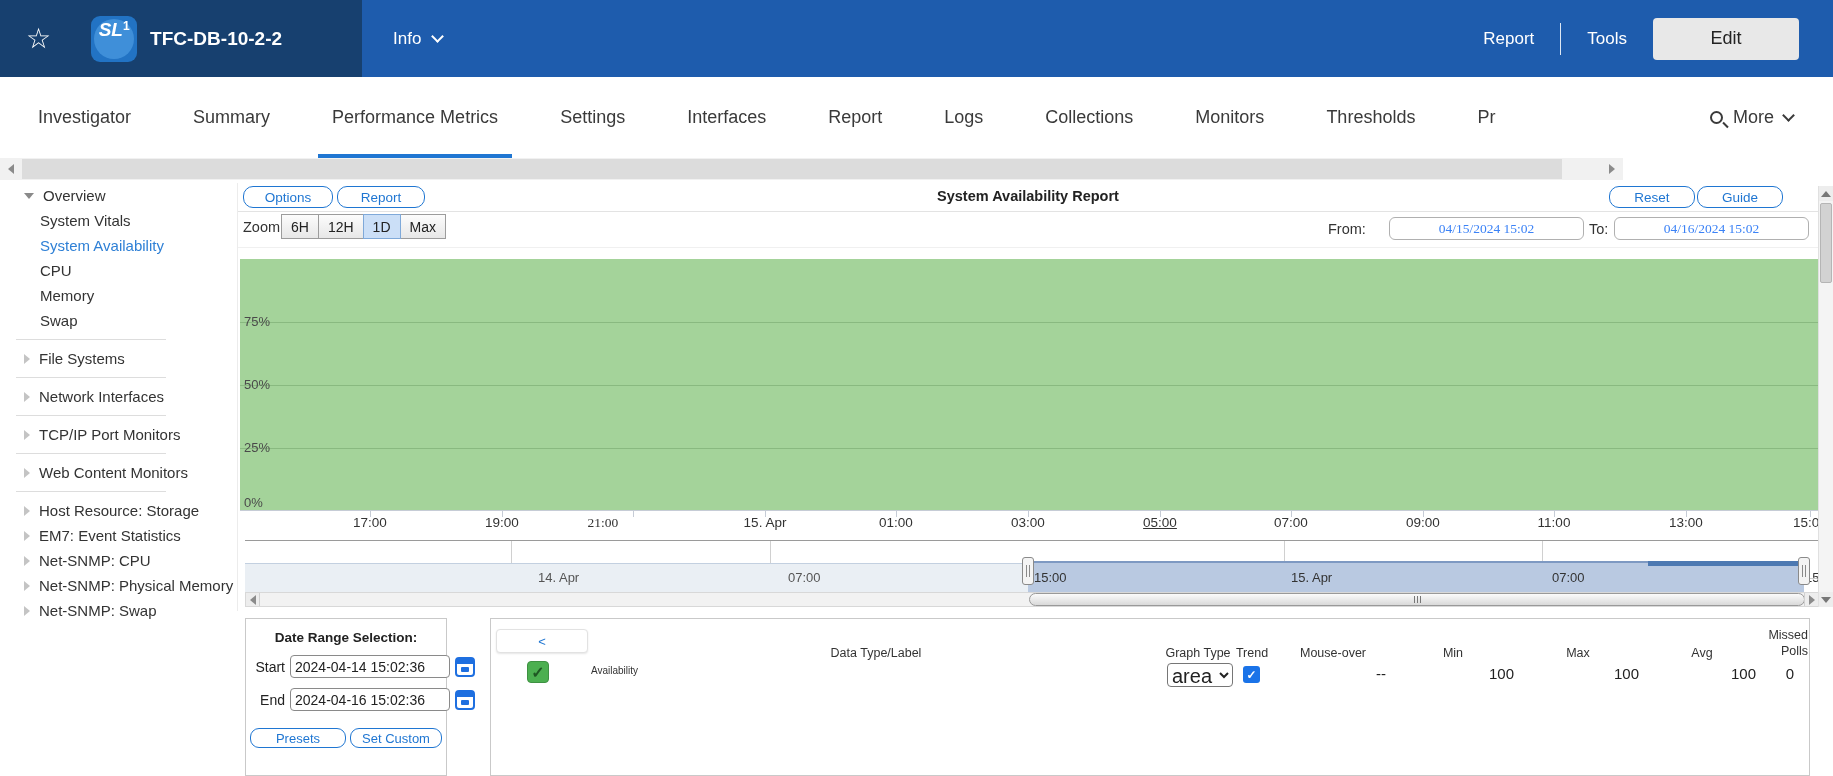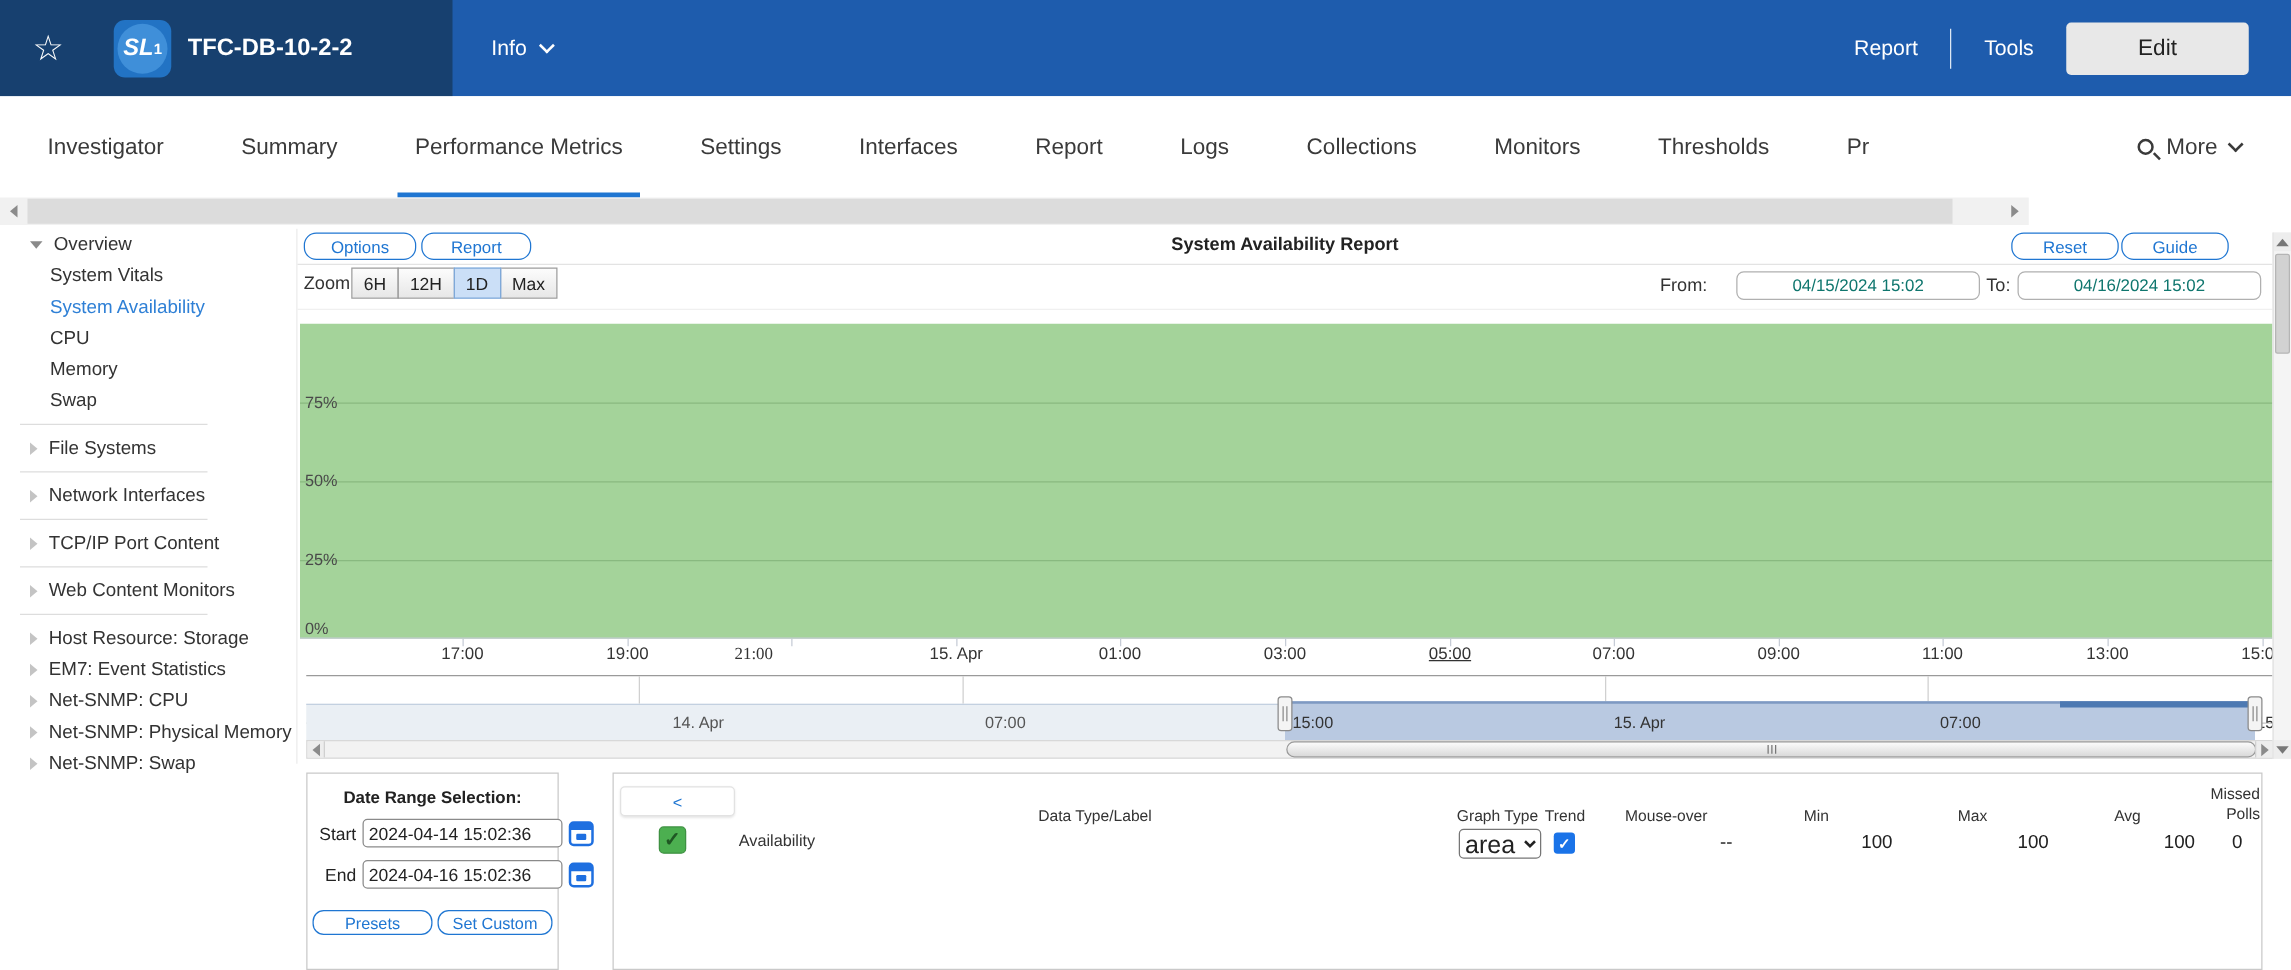--- a/index.html
+++ b/index.html
@@ -4,21 +4,21 @@
 <style>
 * { margin:0; padding:0; box-sizing:border-box; }
 body { font-family:"Liberation Sans", sans-serif; background:#fff; }
 .screen { position:relative; width:1833px; height:776px; background:#fff; overflow:hidden; }
 
 
 .topbar { position:absolute; left:0; top:0; width:1833px; height:77px; background:#1E5CAD; }
 .topbar-left { position:absolute; left:0; top:0; width:362px; height:77px; background:#17406F; display:flex; align-items:center; }
 .star-icon { color:#fff; font-size:28px; margin-left:26px; line-height:1; cursor:pointer; }
 .logo { width:46px; height:46px; margin-left:40px; background:#2273C4; border-radius:9px; display:flex; align-items:center; justify-content:center; flex-shrink:0; }
-.logo-inner { width:40px; height:40px; border-radius:50%; background:#3F8FD9; color:#fff; font-weight:bold; font-size:19px; font-style:italic; display:flex; align-items:center; justify-content:center; }
+.logo-inner { width:40px; height:40px; border-radius:50%; background:#3F8FD9; color:#fff; font-weight:bold; font-size:19px; font-style:italic; display:flex; align-items:flex-start; justify-content:center; }
 .logo-sup { font-size:12px; vertical-align:super; font-style:normal; }
 .device-name { color:#fff; font-size:19px; font-weight:bold; margin-left:13px; white-space:nowrap; }
 .info-drop { position:absolute; left:393px; top:0; height:77px; display:flex; align-items:center; gap:12px; color:#fff; font-size:17px; cursor:pointer; }
 .chev { width:9px; height:9px; border-right:2px solid currentColor; border-bottom:2px solid currentColor; transform:rotate(45deg); margin-top:-5px; }
 .topbar-right { position:absolute; right:34px; top:0; height:77px; display:flex; align-items:center; gap:26px; color:#fff; font-size:17px; }
 .tb-divider { width:1px; height:32px; background:rgba(255,255,255,0.85); }
 .edit-btn { width:146px; height:42px; background:#E8E8E8; border-radius:4px; color:#222; font-size:18px; display:flex; align-items:center; justify-content:center; cursor:pointer; border:none; }
 
 
 .tabbar { position:absolute; top:77px; left:0; width:1833px; height:81px; background:#fff; display:flex; align-items:center; padding:0 40px 0 38px; }
@@ -58,21 +58,21 @@
 .btn-report2 { left:337px; top:186px; width:88px; }
 .btn-reset { left:1609px; top:186px; width:86px; }
 .btn-guide { left:1697px; top:186px; width:86px; }
 
 .zoom-label { position:absolute; left:243px; top:219px; font-size:14.5px; color:#333; }
 .zoom-group { position:absolute; left:282px; top:214px; display:flex; }
 .zbtn { height:25px; padding:0 9px; border:1px solid #9C9C9C; background:linear-gradient(#FCFCFC,#E7E7E7); font-size:14px; color:#222; display:flex; align-items:center; margin-left:-1px; cursor:pointer; }
 .zbtn.selected { background:#CBDFF7; border-color:#7FA9D9; position:relative; z-index:1; }
 .fromto-label { position:absolute; top:221px; font-size:14.5px; color:#333; }
 .ft-from { left:1328px; } .ft-to { left:1589px; }
-.ft-input { position:absolute; top:217px; width:195px; height:23px; border:1px solid #B0B0B0; border-radius:6px; text-align:center; font-size:13.5px; color:#0f766e; font-family:Liberation Sans, sans-serif; background:#fff; }
+.ft-input { position:absolute; top:217px; width:195px; height:23px; border:1px solid #B0B0B0; border-radius:6px; text-align:center; font-size:13.5px; color:#3b82f6; font-family:Liberation Serif, serif; background:#fff; }
 .ft-input.from { left:1389px; } .ft-input.to { left:1614px; }
 
 
 .plot { position:absolute; left:240px; top:259px; width:1578px; height:252px; background:#A4D39A; border-bottom:1px solid #C6CCD6; cursor:crosshair; }
 .gridline { position:absolute; left:0; width:100%; height:1px; background:rgba(70,120,60,0.28); }
 .ylab { position:absolute; left:4px; font-size:13px; color:#4A4A4A; }
 .tick { position:absolute; top:511px; width:1px; height:6px; background:#C6CCD6; }
 .xlabel { position:absolute; top:515px; width:70px; margin-left:-35px; text-align:center; font-size:13.5px; color:#333; }
 
 
@@ -119,21 +119,21 @@
 .th { position:absolute; font-size:12.5px; color:#333; text-align:center; }
 .th-datatype { left:315px; top:27px; width:140px; }
 .th-graphtype { left:657px; top:27px; width:100px; }
 .th-trend { left:731px; top:27px; width:60px; }
 .th-mouseover { left:792px; top:27px; width:100px; }
 .th-min { left:922px; top:27px; width:80px; }
 .th-max { left:1047px; top:27px; width:80px; }
 .th-avg { left:1171px; top:27px; width:80px; }
 .th-missed { left:1240px; top:8px; width:77px; text-align:right; line-height:1.3; }
 .cb-green { position:absolute; left:36px; top:42px; width:22px; height:22px; background:#4CAF50; border:1px solid #3E9142; border-radius:4px; color:#1F5723; font-size:16px; font-weight:bold; display:flex; align-items:center; justify-content:center; cursor:pointer; }
-.series-label { position:absolute; left:100px; top:46px; font-size:13px; color:#333; }
+.series-label { position:absolute; left:100px; top:46px; font-size:10px; color:#333; }
 .gt-select { position:absolute; left:676px; top:44px; width:66px; height:24px; font-size:20px; color:#222; border:1px solid #767676; border-radius:4px; background:#fff; font-family:"Liberation Sans",sans-serif; }
 .cb-blue { position:absolute; left:752px; top:47px; width:17px; height:17px; background:#1A73E8; border-radius:3px; color:#fff; font-size:12px; font-weight:bold; display:flex; align-items:center; justify-content:center; cursor:pointer; }
 .td-val { position:absolute; top:46px; font-size:15px; color:#222; }
 .td-mouseover { left:860px; width:60px; text-align:center; }
 .td-min { left:943px; width:80px; text-align:right; }
 .td-max { left:1068px; width:80px; text-align:right; }
 .td-avg { left:1185px; width:80px; text-align:right; }
 .td-missed { left:1243px; width:60px; text-align:right; }
 </style>
 </head>
@@ -209,21 +209,21 @@
       <span>File Systems</span>
     </div>
     <div class="sep"></div>
     <div class="s-row">
       <span class="tri-right"></span>
       <span>Network Interfaces</span>
     </div>
     <div class="sep"></div>
     <div class="s-row">
       <span class="tri-right"></span>
-      <span>TCP/IP Port Content</span>
+      <span>TCP/IP Port Monitors</span>
     </div>
     <div class="sep"></div>
     <div class="s-row">
       <span class="tri-right"></span>
       <span>Web Content Monitors</span>
     </div>
     <div class="sep"></div>
     <div class="s-row">
       <span class="tri-right"></span>
       <span>Host Resource: Storage</span>

